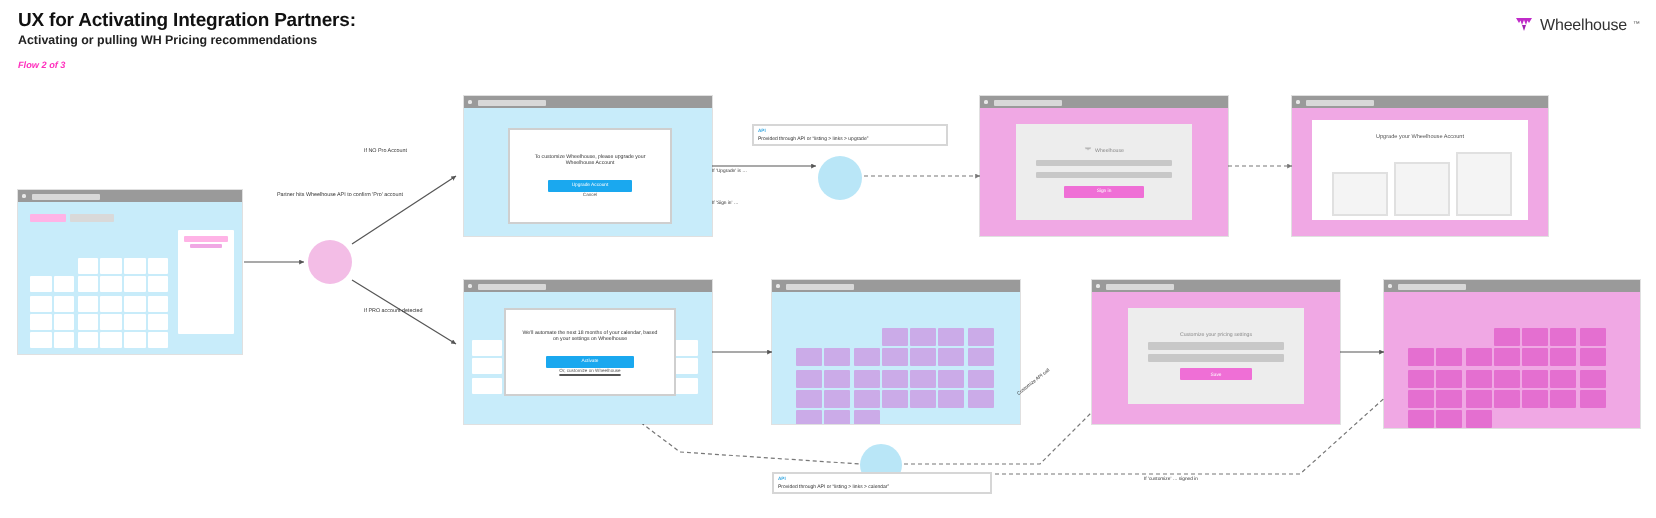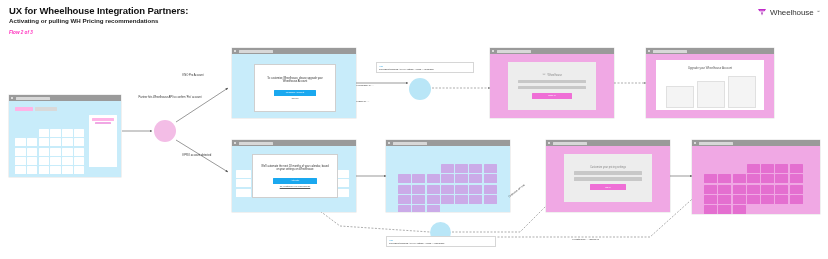--- a/index.html
+++ b/index.html
@@ -78,21 +78,21 @@
   .note-txt{font-size:2.5px;color:#333;line-height:3.2px;margin-top:1px;}
 
   svg.arrows{position:absolute;left:0;top:0;width:828px;height:259px;pointer-events:none;}
 </style>
 </head>
 <body>
 
 <div class="canvas">
 
   <div class="hdr">
-    <div class="hdr-title">UX for Wheelhouse Integration Partners:</div>
+    <div class="hdr-title">UX for Activating Integration Partners:</div>
     <div class="hdr-sub">Activating or pulling WH Pricing recommendations</div>
     <div class="hdr-flow">Flow 2 of 3</div>
   </div>
 
   <div class="logo">
     <svg class="logo-mark" viewBox="0 0 20 20">
       <path d="M2 4 L18 4 L15 9 L13.5 6.5 L12 11 L10 6 L8 11 L6.5 6.5 L5 9 Z" fill="#c02bc9"></path>
       <path d="M8 11 L10 17 L12 11 Z" fill="#a020b0"></path>
     </svg>
     <span class="logo-text">Wheelhouse</span>

